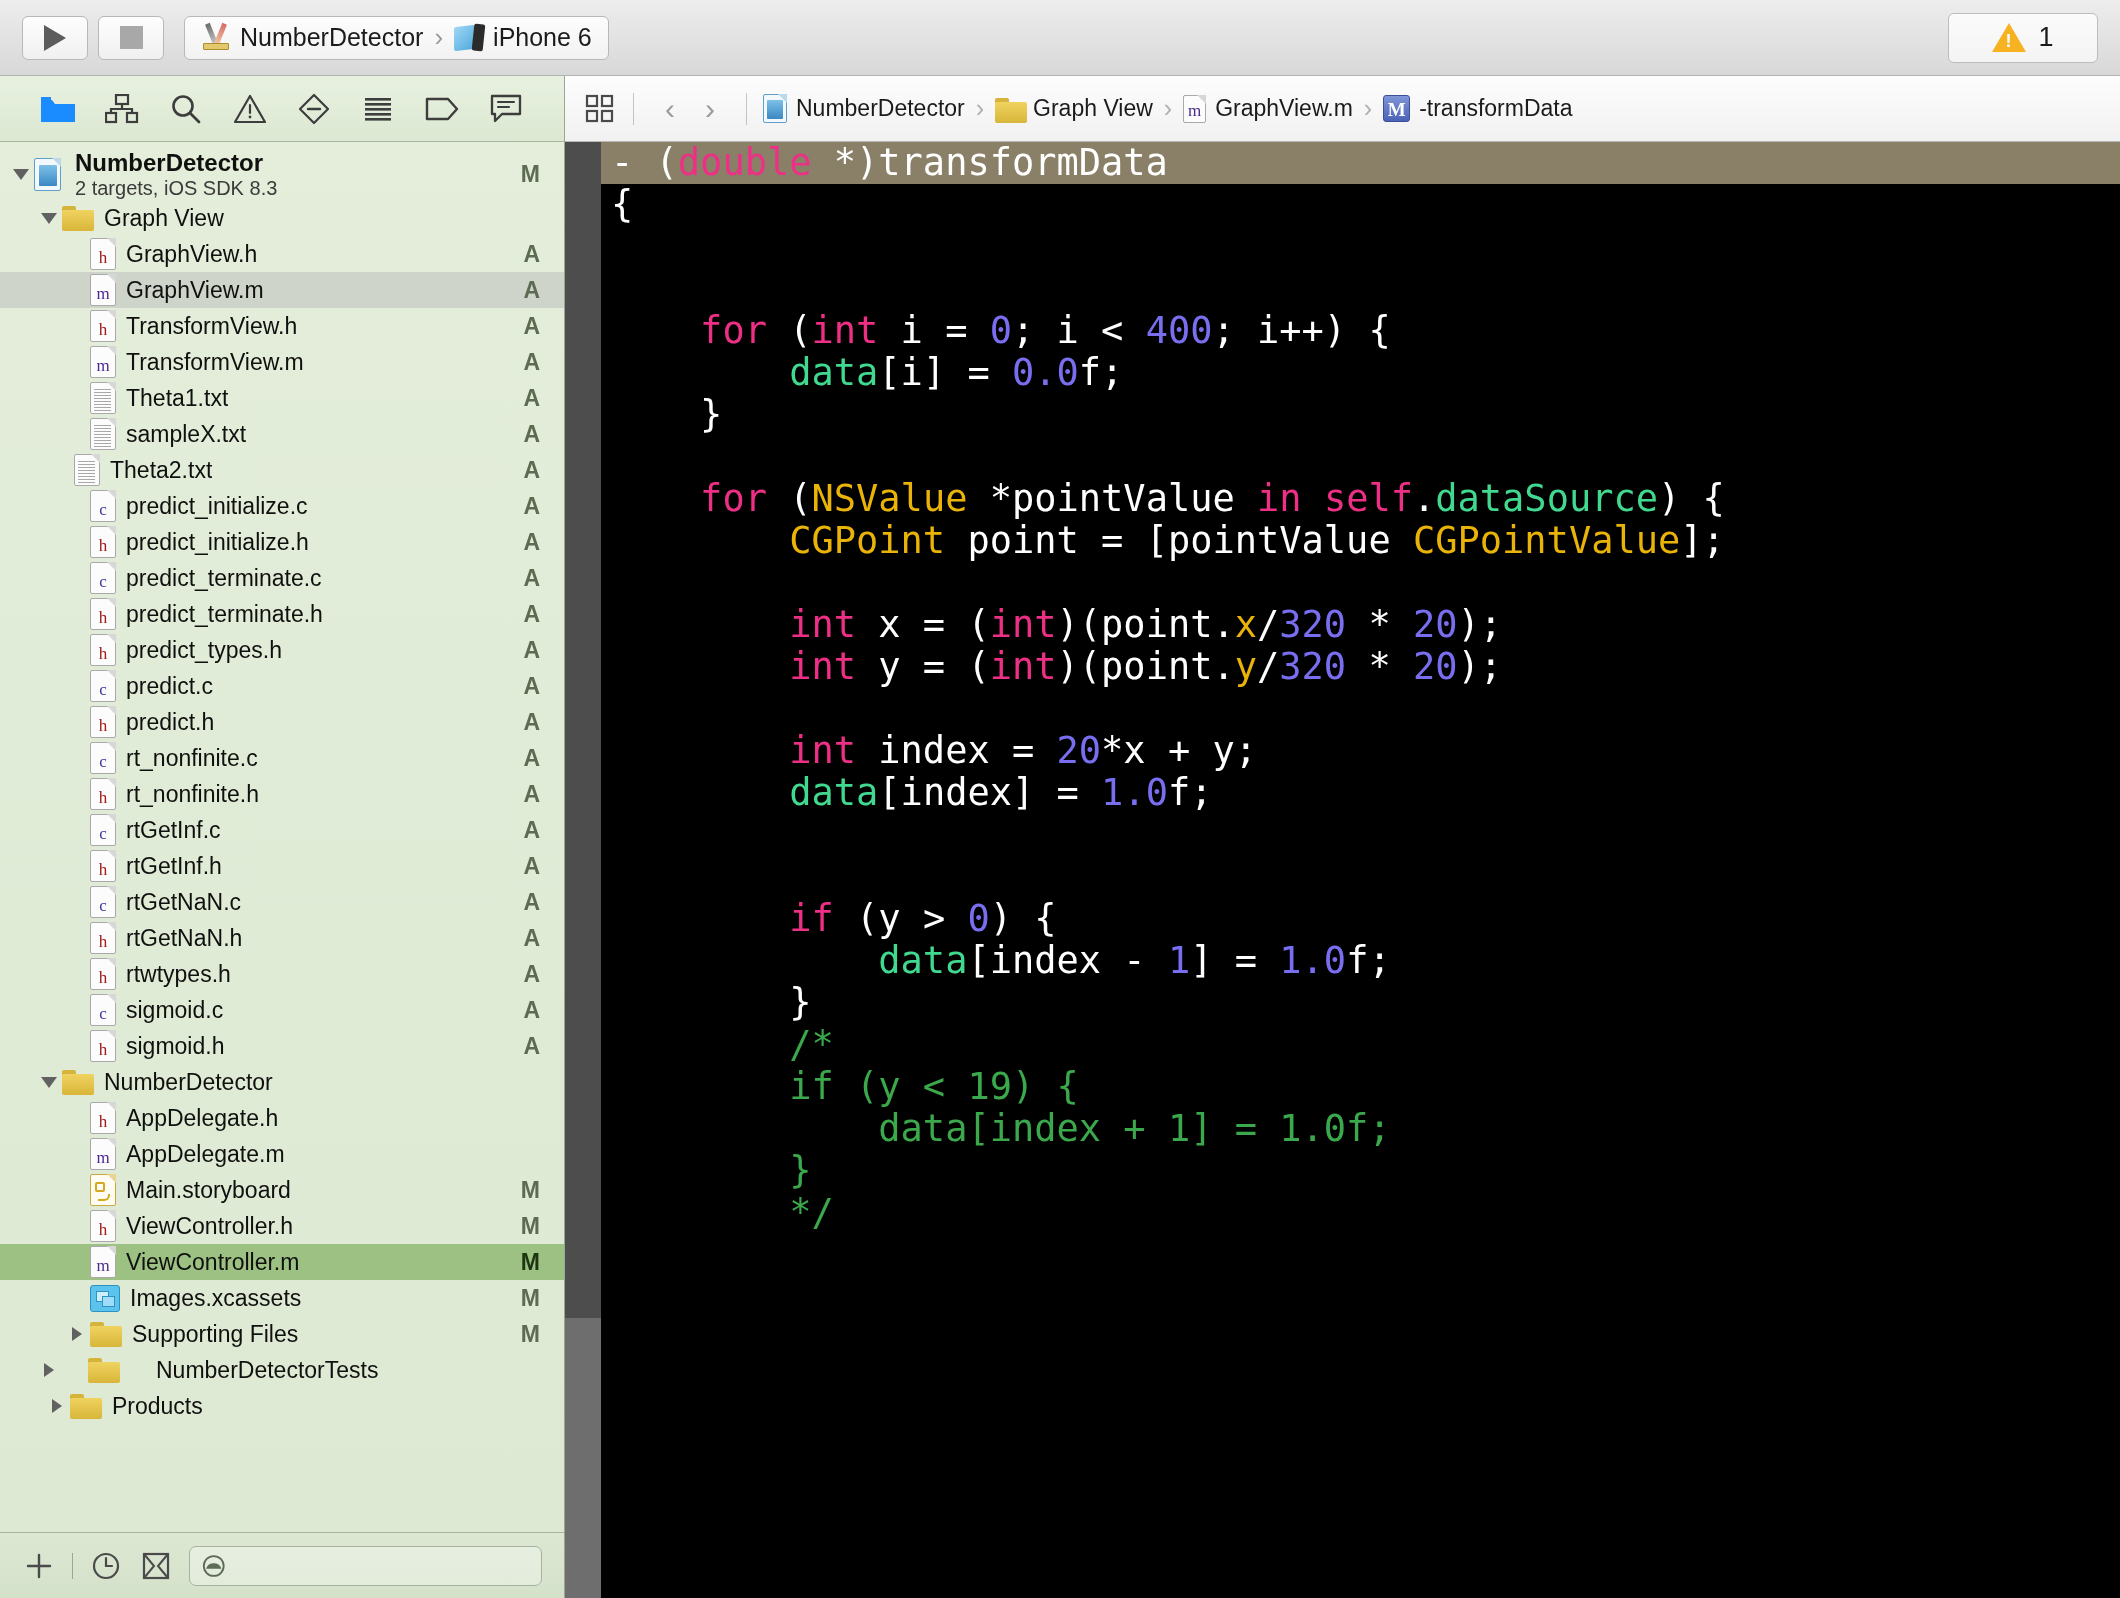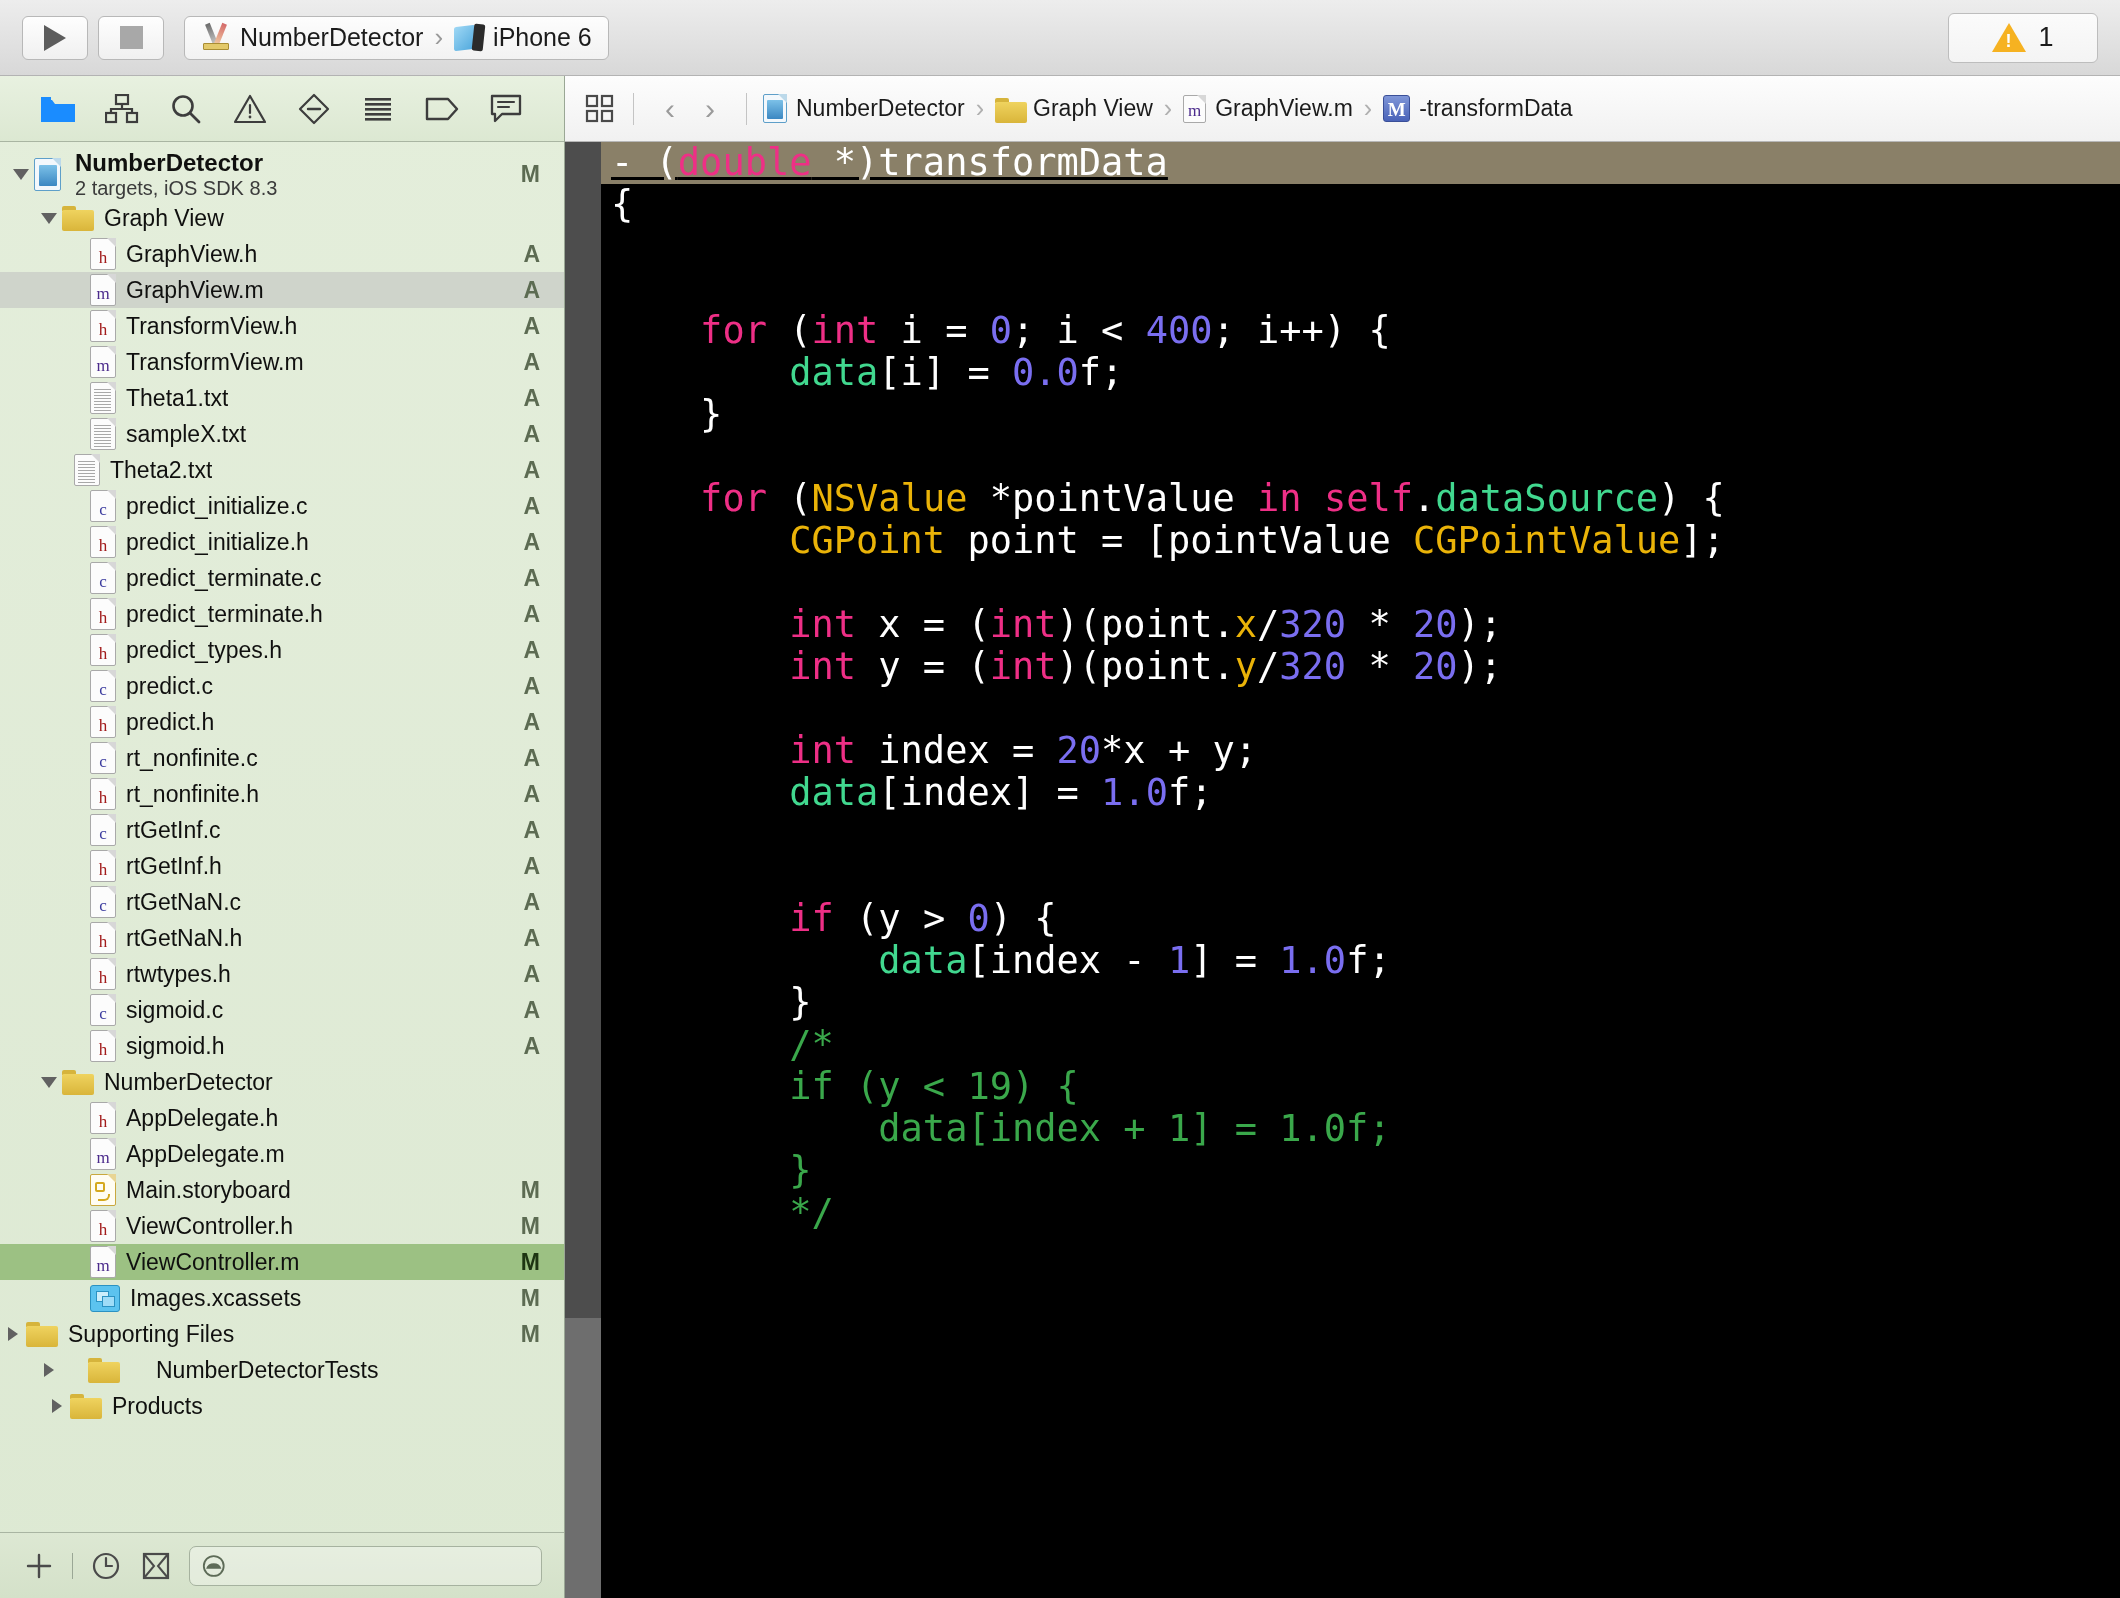--- a/index.html
+++ b/index.html
@@ -209,21 +209,21 @@
   .jb-chev {
     width: 40px; height: 40px; display: flex; align-items: center; justify-content: center;
     font-size: 30px; color: #9b9b9b; font-family: "Liberation Sans", sans-serif;
   }
   .jb-crumb { display: flex; align-items: center; }
   .jb-text { font-size: 23px; color: #1b1b1b; white-space: nowrap; }
   .jb-arrow { color: #b0b0b0; font-size: 25px; margin: 0 11px; font-weight: 300; }
   .ic-method { width: 27px; height: 27px; background: linear-gradient(to bottom,#7f96d8,#4a63b8); border: 1px solid #3a4f98; border-radius: 3px; position: relative; }
   .ic-method span { position: absolute; left: 0; right: 0; top: 1px; text-align: center; font-size: 19px; font-weight: bold; color: #fff; font-family: "Liberation Serif", serif; line-height: 25px; }
 
-  .code-area { flex: 1 1 auto; display: flex; min-height: 0; position: relative; background: #000; overflow: hidden; text-decoration: underline; }
+  .code-area { flex: 1 1 auto; display: flex; min-height: 0; position: relative; background: #000; overflow: hidden; }
   .gutter { width: 36px; flex: 0 0 36px; background: #4d4d4d; position: relative; }
   .gutter .lo { position: absolute; left: 0; right: 0; bottom: 0; height: 280px; background: #6e6e6e; }
   .code {
     flex: 1 1 auto; position: relative;
     font-family: "DejaVu Sans Mono", monospace;
     font-size: 37px; line-height: 42px;
     color: #ffffff;
     padding: 0;
     white-space: pre;
     overflow: hidden;
@@ -627,21 +627,21 @@
             <div class="row" style="padding-left: 64px;">
               <div class="twisty"></div>
               <div class="ic ic-xcassets">
                 <div class="b1"></div>
                 <div class="b2"></div>
                 <div class="b3"></div>
               </div>
               <span class="lbl">Images.xcassets</span>
               <span class="status-col">M</span>
             </div>
-            <div class="row" style=" align-items: center;">
+            <div class="row" style="padding-left: 64px; align-items: center;">
               <div class="twisty">
                 <i></i>
               </div>
               <div class="ic ic-folder">
                 <div class="tab"></div>
                 <div class="body"></div>
               </div>
               <span class="lbl">Supporting Files</span>
               <span class="status-col">M</span>
             </div>

